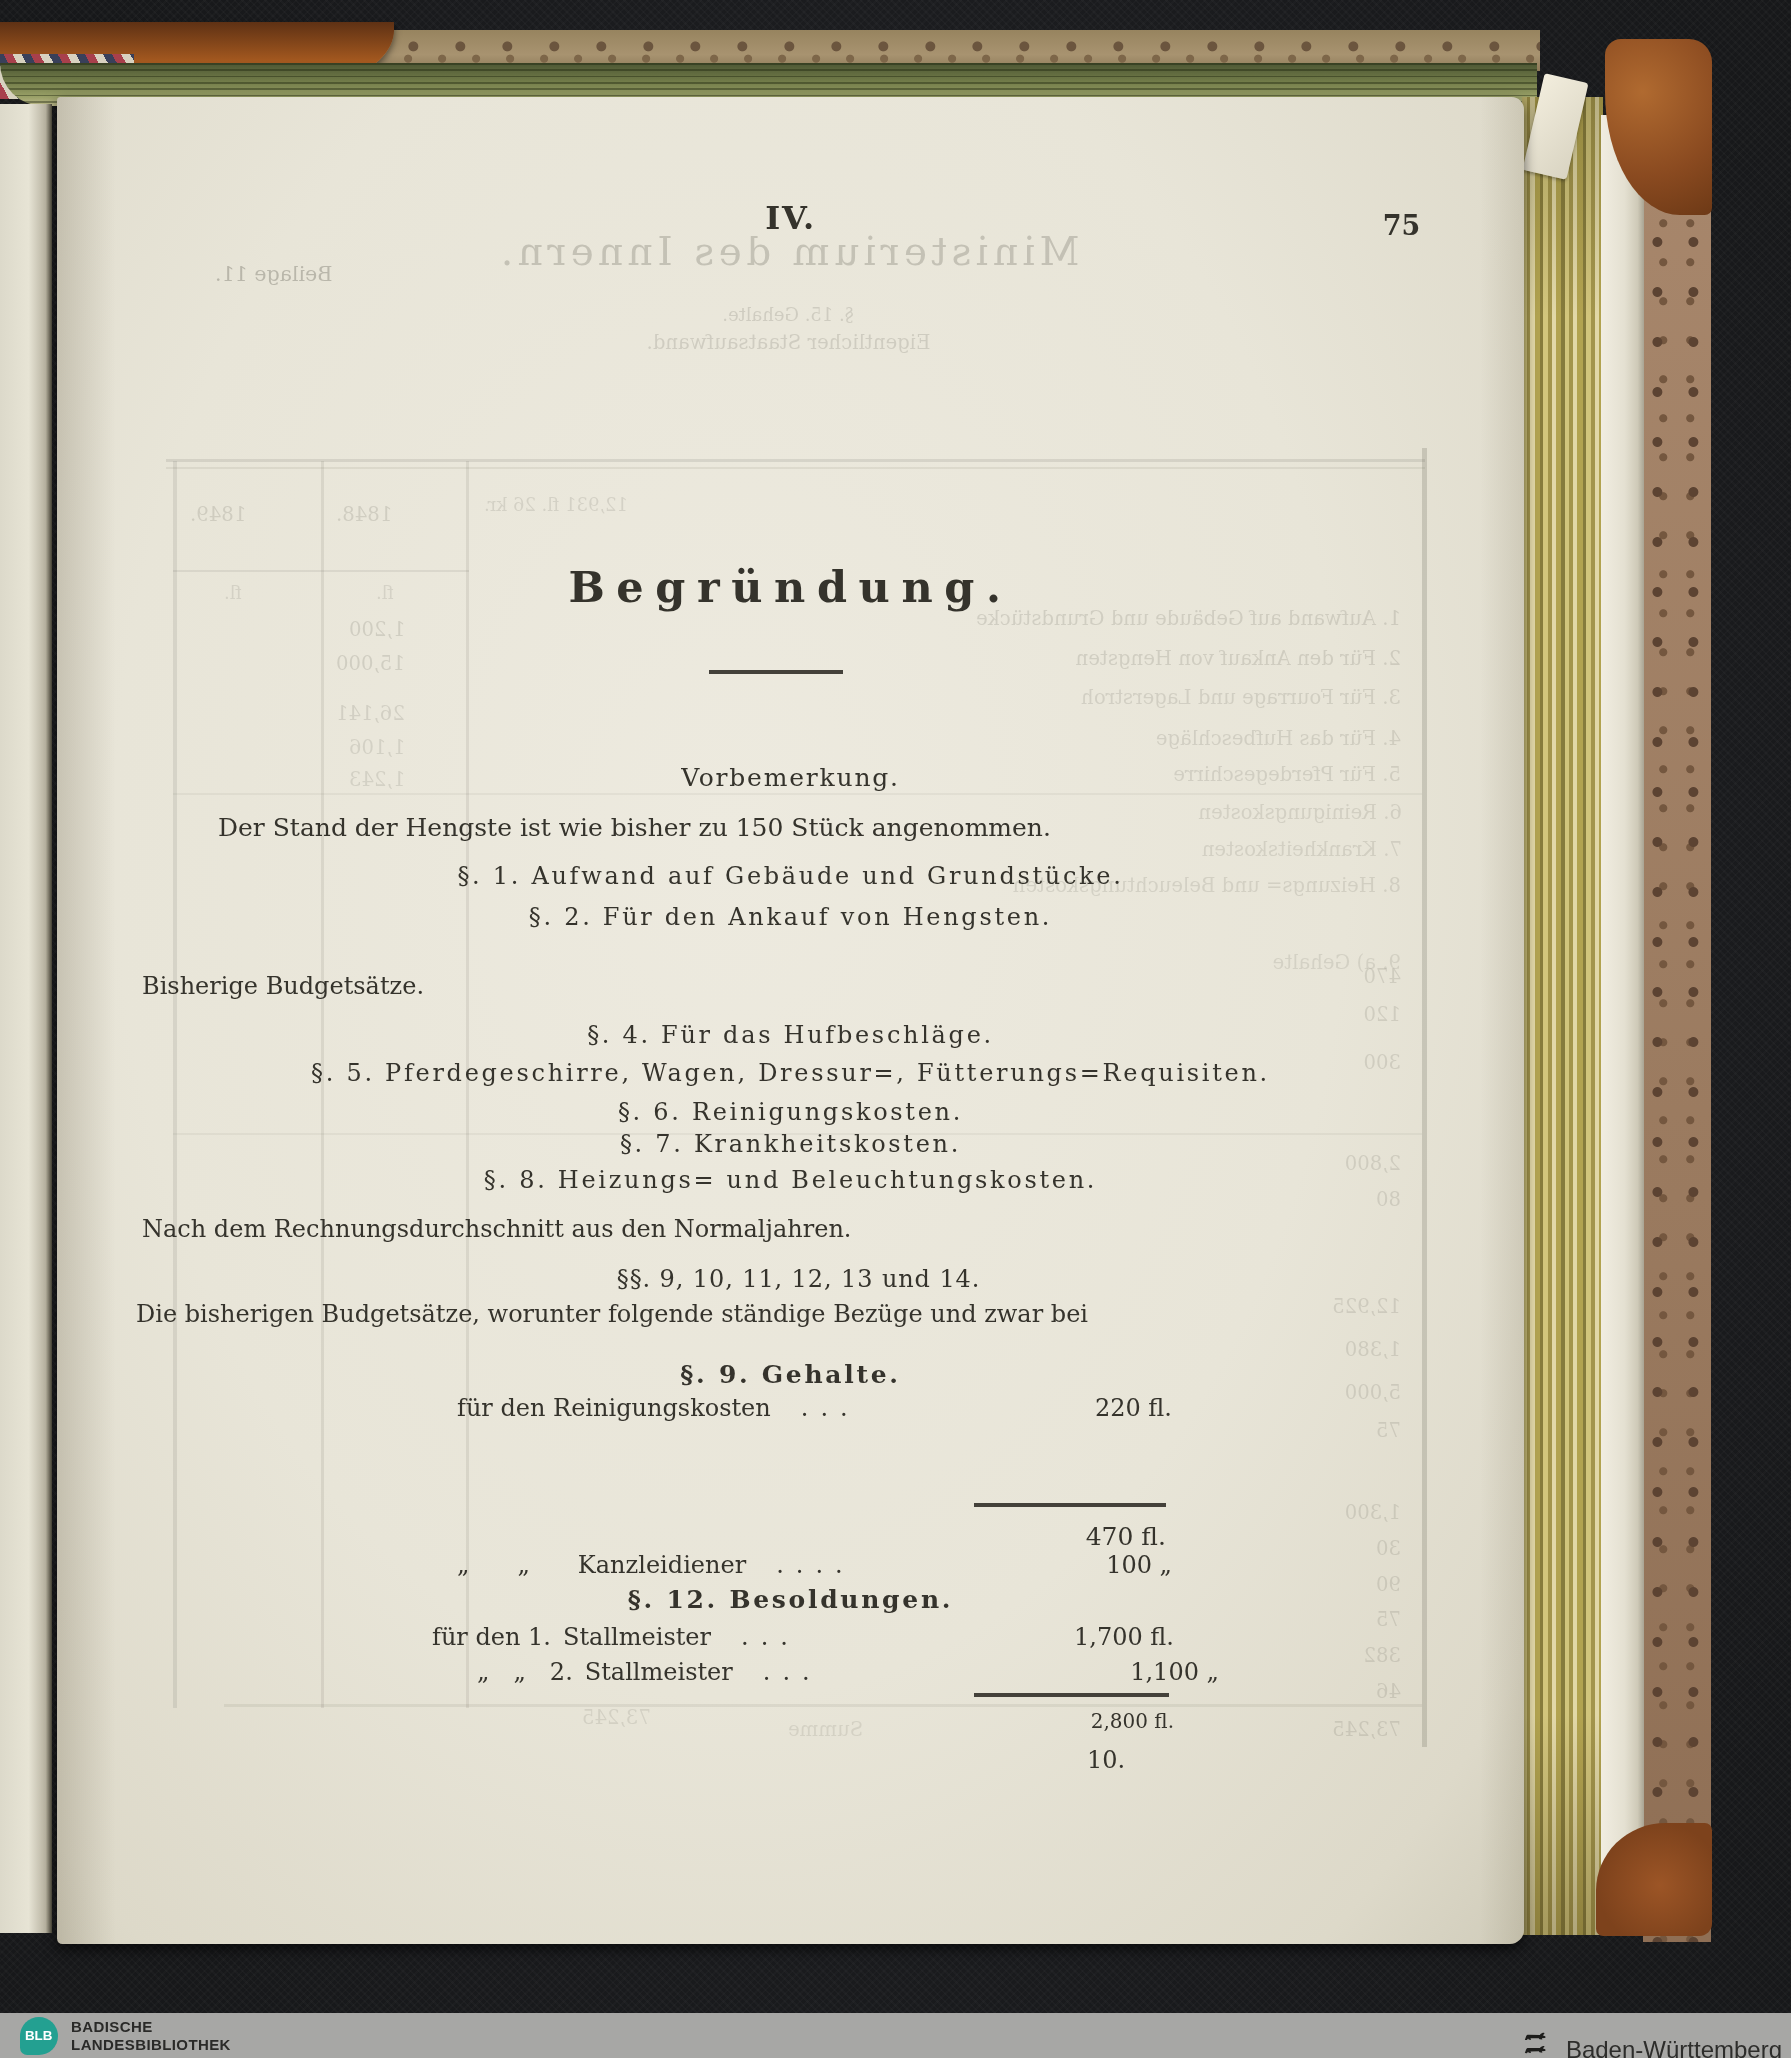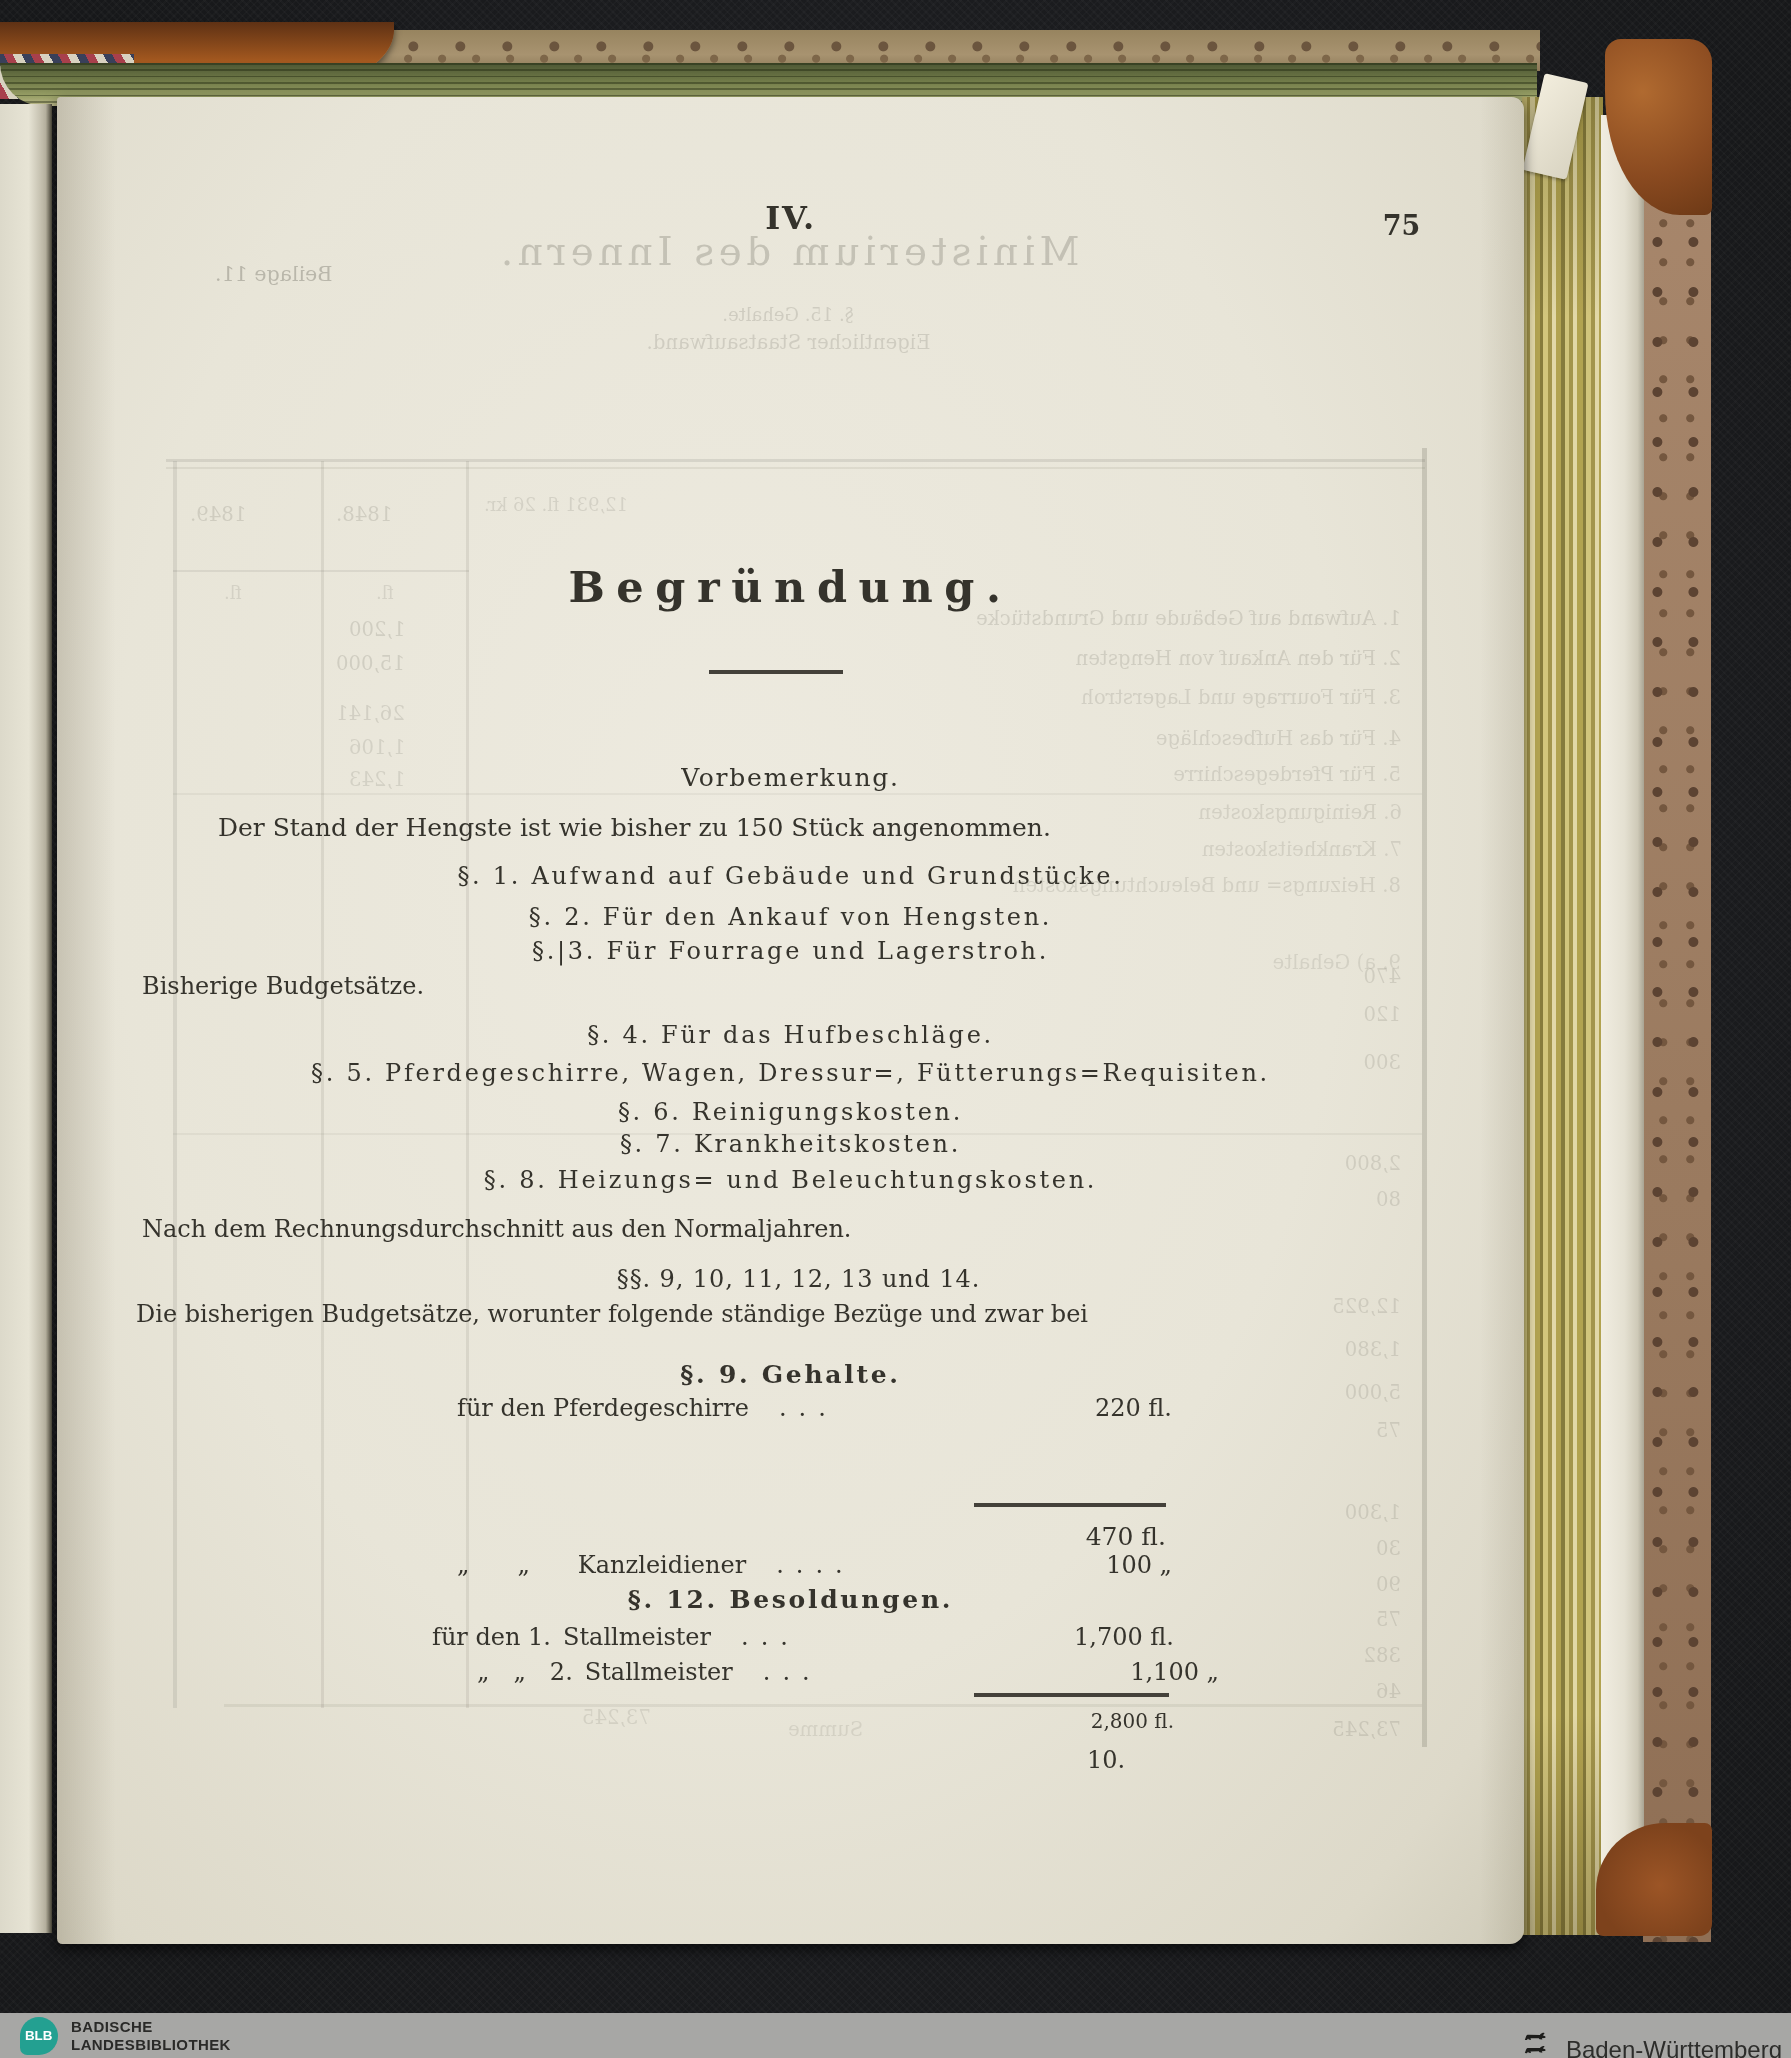--- a/index.html
+++ b/index.html
@@ -151,35 +151,34 @@
   <div class="t bold" style="left:1348px;width:107px;text-align:center;top:210px;font-size:27px;">75</div>
 
   <div class="t ctr bold" style="top:562px;font-size:43px;letter-spacing:11.6px;">Begründung.</div>
   <div class="rule" style="left:709px;top:670px;width:134px;height:3.6px;"></div>
 
   <div class="t ctr" style="top:763px;font-size:25px;letter-spacing:1.8px;">Vorbemerkung.</div>
   <div class="t" style="left:218px;top:813px;font-size:25px;">Der Stand der Hengste ist wie bisher zu 150 Stück angenommen.</div>
 
   <div class="t ctr sp" style="top:862px;font-size:24px;">§. 1.  Aufwand auf Gebäude und Grundstücke.</div>
   <div class="t ctr sp" style="top:903px;font-size:24px;">§. 2.  Für den Ankauf von Hengsten.</div>
-  <div class="t ctr sp" style="top:937px;font-size:24px;">§.|3.  Für Fourrage und Lagerstroh.</div>
   <div class="t" style="left:142px;top:972px;font-size:24px;">Bisherige Budgetsätze.</div>
   <div class="t ctr sp" style="top:1021px;font-size:24px;">§. 4.  Für das Hufbeschläge.</div>
   <div class="t ctr sp" style="top:1059px;font-size:24px;">§. 5.  Pferdegeschirre, Wagen, Dressur=, Fütterungs=Requisiten.</div>
   <div class="t ctr sp" style="top:1098px;font-size:24px;">§. 6.  Reinigungskosten.</div>
   <div class="t ctr sp" style="top:1130px;font-size:24px;">§. 7.  Krankheitskosten.</div>
   <div class="t ctr sp" style="top:1166px;font-size:24px;">§. 8.  Heizungs= und Beleuchtungskosten.</div>
 
   <div class="t" style="left:142px;top:1215px;font-size:24px;">Nach dem Rechnungsdurchschnitt aus den Normaljahren.</div>
   <div class="t ctr" style="top:1265px;font-size:24px;letter-spacing:0.9px;padding-left:8px;">§§.  9, 10, 11, 12, 13 und 14.</div>
   <div class="t" style="left:136px;top:1300px;font-size:24px;">Die bisherigen Budgetsätze, worunter folgende ständige Bezüge und zwar bei</div>
 
   <div class="t ctr sp bold" style="top:1360px;font-size:25px;">§. 9.  Gehalte.</div>
   <div class="srow" style="left:457px;top:1394px;width:715px;">
-    <span class="lbl">für den Pferdegeschirre</span>
+    <span class="lbl">für den Reinigungskosten</span>
     <span class="ldr">. . .</span>
     <span class="amt">220 fl.</span>
   </div>
   <div class="srow" style="left:457px;top:1551px;width:715px;">
     <span class="lbl">„  „  Kanzleidiener</span>
     <span class="ldr">. . . .</span>
     <span class="amt">100 „</span>
   </div>
   <div class="rule" style="left:974px;top:1503px;width:192px;height:3.6px;"></div>
   <div class="t" style="left:897px;width:269px;text-align:right;top:1522px;font-size:25px;">470 fl.</div>

